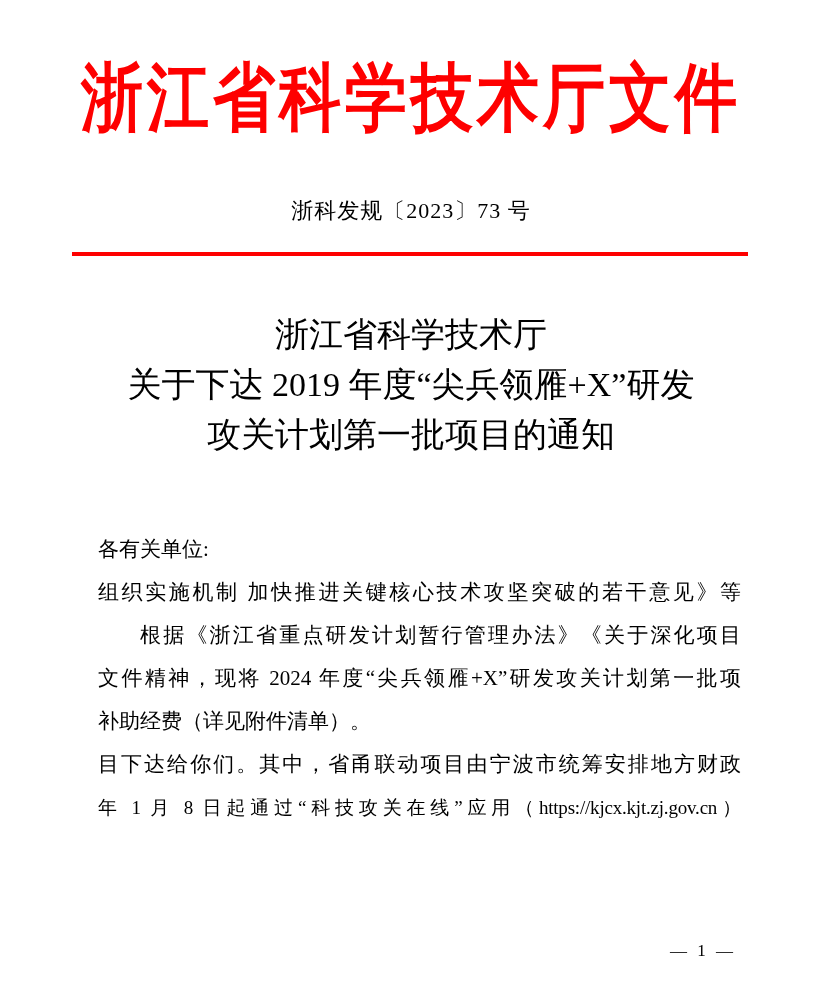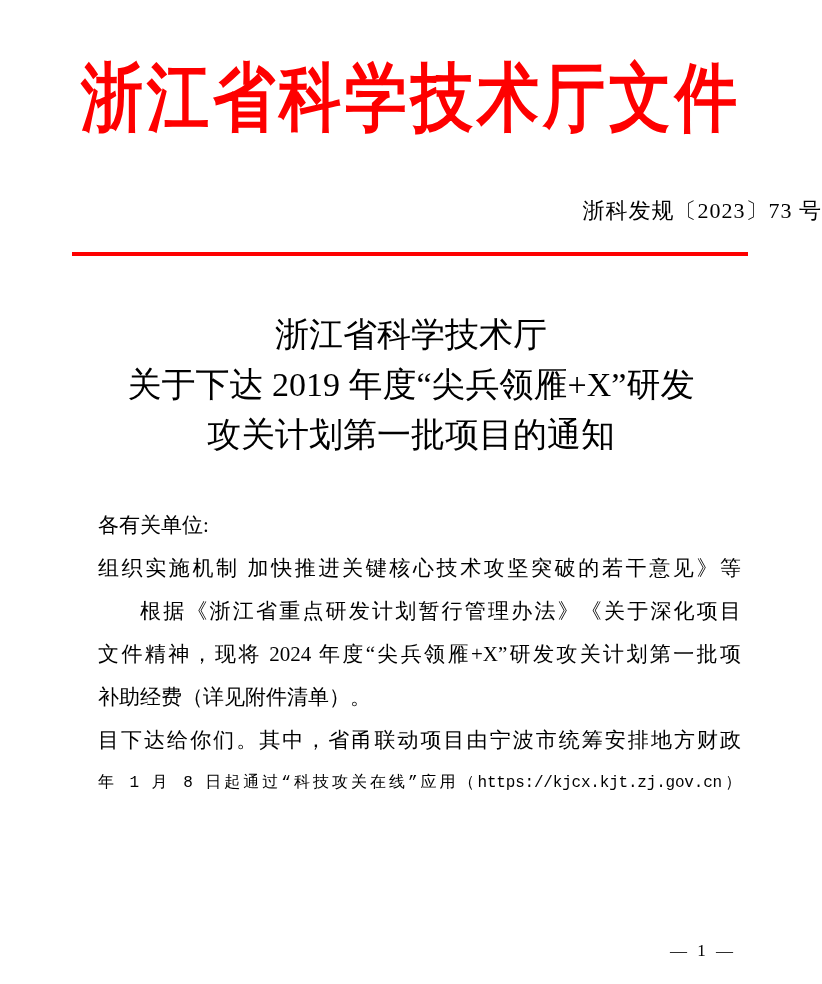--- a/index.html
+++ b/index.html
@@ -29,21 +29,21 @@
     color: var(--accent);
     transform: scaleY(1.2);
     transform-origin: 50% 50%;
     white-space: nowrap;
   }
 
   
   .doc-number {
     position: absolute;
     top: 194px; left: 0; right: 0;
-    text-align: right;
+    text-align: center;
     font-size: 22px;
     line-height: 34px;
     letter-spacing: 1px;
     color: var(--ink);
   }
 
   
   .red-line {
     position: absolute;
     top: 252px;
@@ -60,34 +60,34 @@
     text-align: center;
     font-weight: normal;
     font-size: 34px;
     line-height: 50px;
     color: var(--ink);
   }
 
   
   .body-text {
     position: absolute;
-    top: 504px;
+    top: 528px;
     left: 98px;
     width: 643px;
     font-size: 21px;
     line-height: 43px;
     color: var(--ink);
   }
   .body-line { width: 100%; }
   .j {
     text-align: justify;
     text-align-last: justify;
   }
   .indent { text-indent: 42px; }
-  .compact { font-size: 16px; letter-spacing: -0.2px; font-family: Liberation Mono, monospace; }
+  .compact { font-size: 19px; letter-spacing: -0.2px; }
 
   
   .page-number {
     position: absolute;
     top: 941px;
     right: 86px;
     font-size: 17px;
     letter-spacing: 3px;
     color: var(--ink);
     white-space: nowrap;

